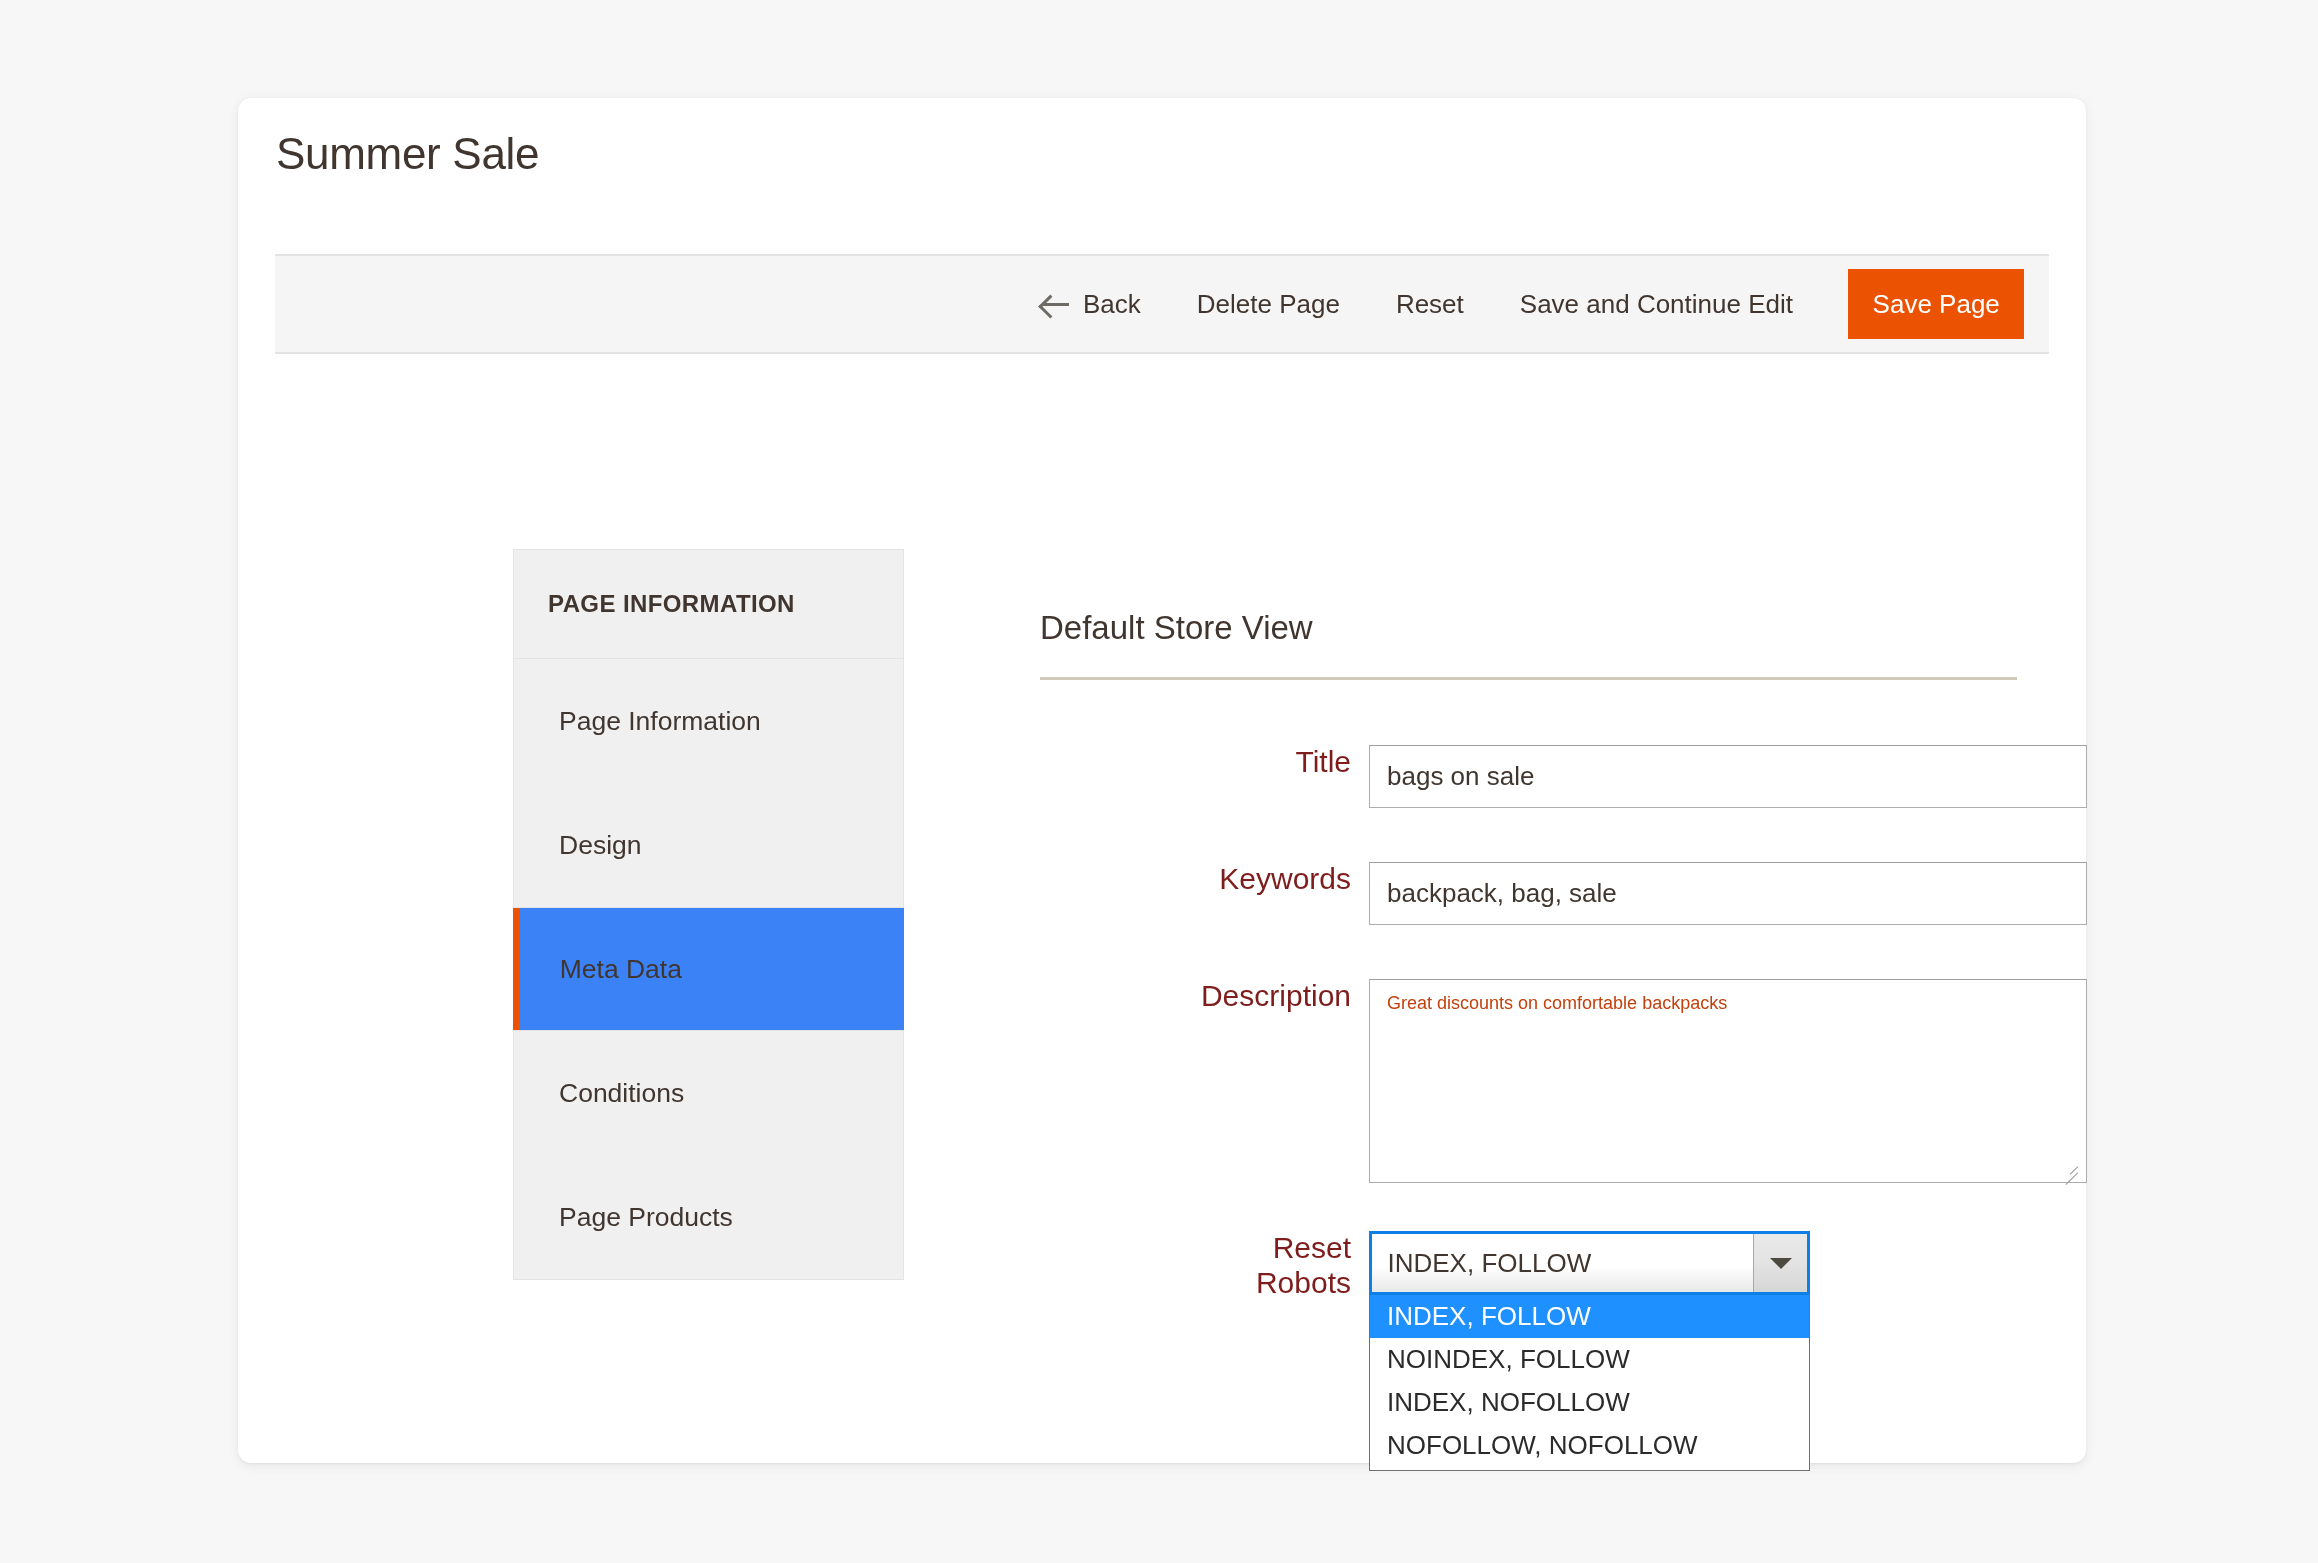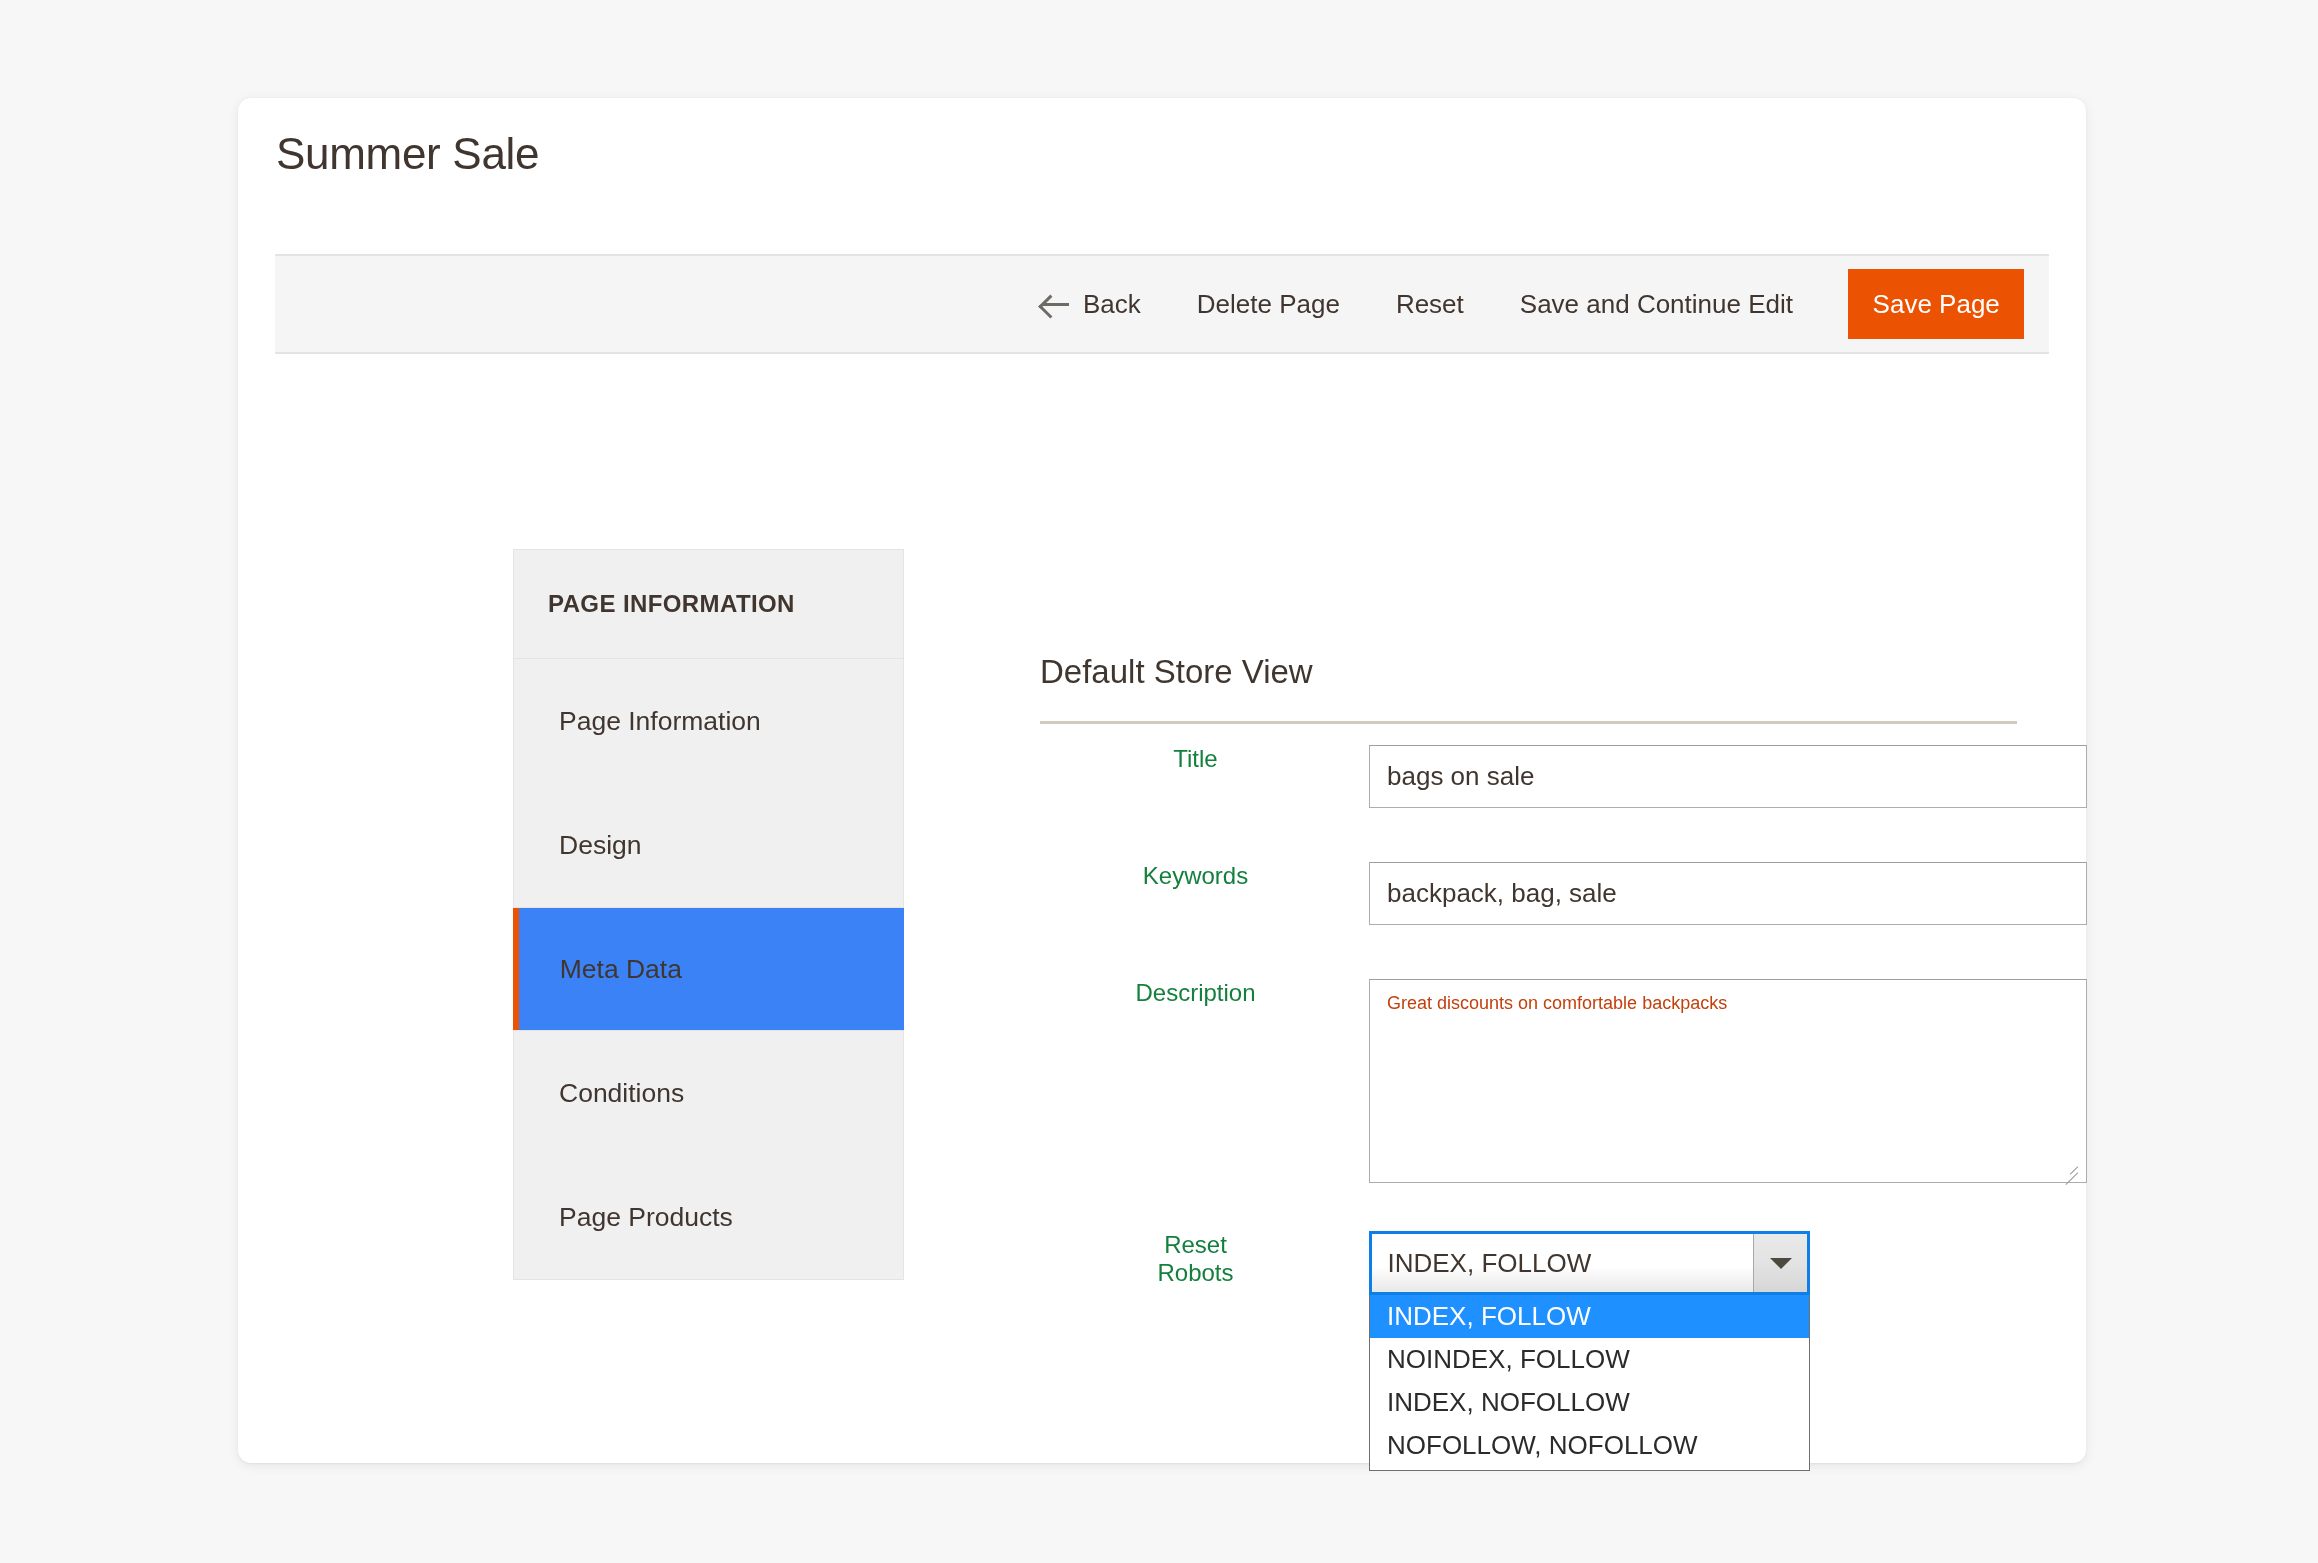--- a/index.html
+++ b/index.html
@@ -171,33 +171,32 @@
     top: 511px;
     width: 977px;
   }
   #store-view-heading {
     font-size: 33px;
     font-weight: 400;
     color: #41362f;
     padding-bottom: 30px;
     border-bottom: 3.2px solid #d2cabb;
     white-space: nowrap;
-    margin-top: 44px;
   }
 
   .field-row {
     position: absolute;
     display: flex;
     align-items: flex-start;
   }
   .field-label {
     width: 311px;
-    text-align: center;
-    font-size: 24px;
-    color: #15803d;
+    text-align: right;
+    font-size: 30px;
+    color: #7f1d1d;
     line-height: 1.16;
     padding-right: 0;
   }
   .field-control { margin-left: 18px; border-radius: 24px; }
 
   .text-input {
     width: 718px;
     height: 63px;
     border: 1.9px solid #adadad;
     border-top-color: #9e9e9e;

